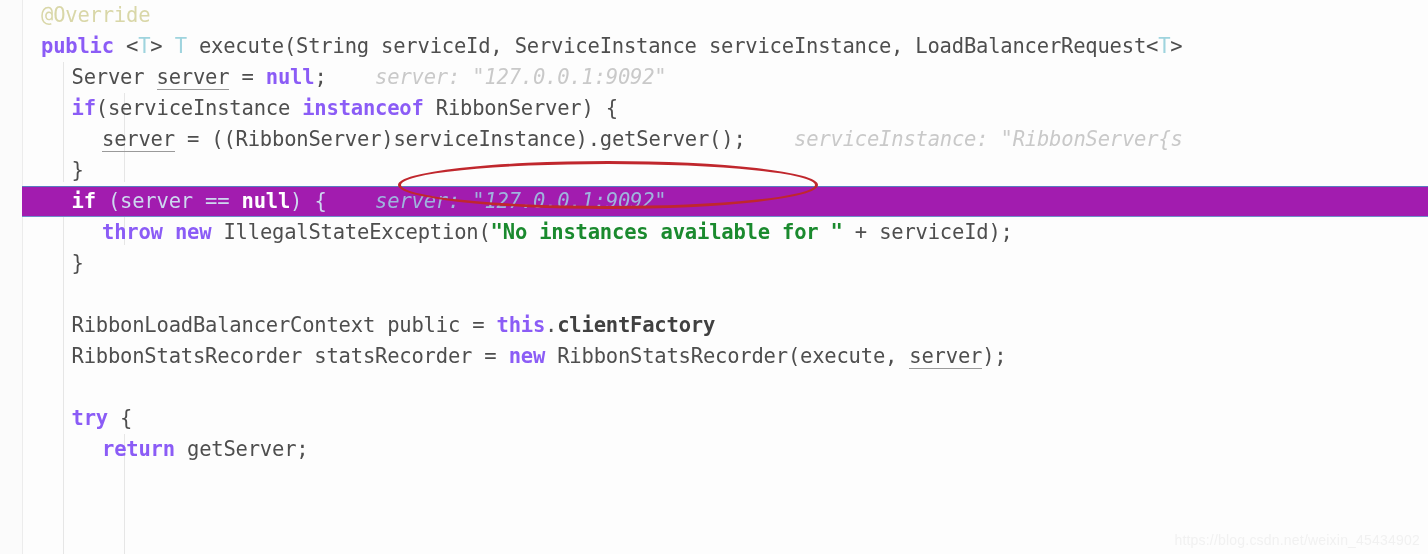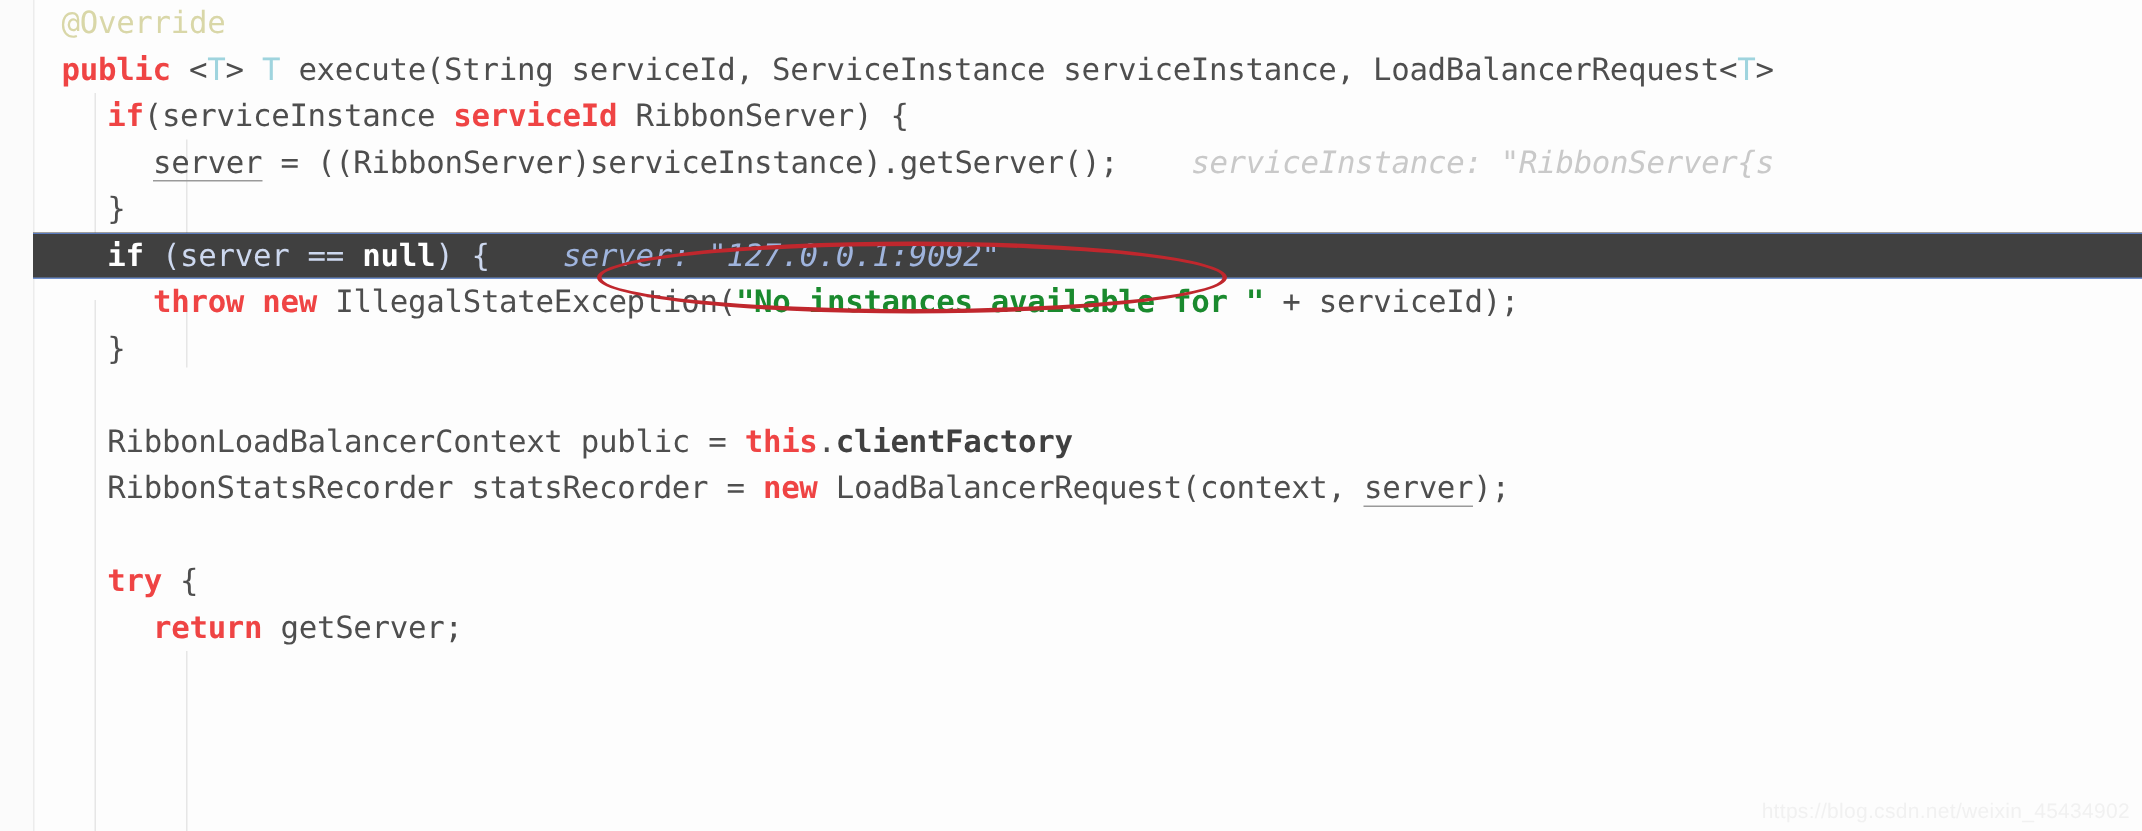--- a/index.html
+++ b/index.html
@@ -50,38 +50,38 @@
     position: relative;
     height: 31px;
     line-height: 31px;
     white-space: pre;
     font-size: 20.5px;
     letter-spacing: -0.2px;
     color: #4a4a4a;
     padding-left: 19px;
   }
   .line.highlighted {
-    background: #404040;
+    background: #a21caf;
     color: #dfe6f5;
     box-shadow: inset 0 1px 0 #5a7cc0, inset 0 -1px 0 #6f8fcc;
   }
   .line.highlighted .kw { color: #ffffff; }
   .line.highlighted .plain { color: #cdd8ef; }
   .line.highlighted .hint { color: #9fb4dd; }
 
   
   .guide {
     position: absolute;
     width: 1px;
     background: #e6e6e6;
     z-index: 0;
   }
 
   
-  .kw       { color: #ef4444; font-weight: bold; }
+  .kw       { color: #8b5cf6; font-weight: bold; }
   .plain    { color: #4e4e4e; }
   .type-t   { color: #9fd4de; }
   .ann      { color: #d9d7a8; }
   .str      { color: #1a8a2e; font-weight: bold; }
   .field    { color: #404040; font-weight: bold; }
   .hint     { color: #c9c9c9; font-style: italic; }
   .under    { border-bottom: 1px solid #9a9a9a; }
 
   
   .annot-ellipse {
@@ -122,29 +122,30 @@
 
       <div class="guide" style="left:41px; top:62px; height:120px;"></div>
       <div class="guide" style="left:41px; top:200px; height:354px;"></div>
       <div class="guide" style="left:102px; top:93px; height:89px;"></div>
       <div class="guide" style="left:102px; top:200px; height:45px;"></div>
       <div class="guide" style="left:102px; top:434px; height:120px;"></div>
 
       <div id="lines">
           <div class="line"><span style="display: inline-block; width: 0px;"></span><span class="ann">@Override</span></div>
           <div class="line"><span style="display: inline-block; width: 0px;"></span><span class="kw">public</span><span class="plain"> </span><span class="plain">&lt;</span><span class="type-t">T</span><span class="plain">&gt;</span><span class="plain"> </span><span class="type-t">T</span><span class="plain"> execute(String serviceId, ServiceInstance serviceInstance, LoadBalancerRequest&lt;</span><span class="type-t">T</span><span class="plain">&gt;</span></div>
-          <div class="line"><span style="display: inline-block; width: 30.5px;"></span><span class="kw">if</span><span class="plain">(serviceInstance </span><span class="kw">serviceId</span><span class="plain"> RibbonServer) {</span></div>
+          <div class="line"><span style="display: inline-block; width: 30.5px;"></span><span class="plain">Server </span><span class="plain under">server</span><span class="plain"> = </span><span class="kw">null</span><span class="plain">;</span><span class="hint">    server: "127.0.0.1:9092"</span></div>
+          <div class="line"><span style="display: inline-block; width: 30.5px;"></span><span class="kw">if</span><span class="plain">(serviceInstance </span><span class="kw">instanceof</span><span class="plain"> RibbonServer) {</span></div>
           <div class="line"><span style="display: inline-block; width: 61px;"></span><span class="plain under">server</span><span class="plain"> = ((RibbonServer)serviceInstance).getServer();</span><span class="hint">    serviceInstance: "RibbonServer{s</span></div>
           <div class="line"><span style="display: inline-block; width: 30.5px;"></span><span class="plain">}</span></div>
           <div class="line highlighted"><span style="display: inline-block; width: 30.5px;"></span><span class="kw">if</span><span class="plain"> (server == </span><span class="kw">null</span><span class="plain">) {</span><span class="hint">    server: "127.0.0.1:9092"</span></div>
           <div class="line"><span style="display: inline-block; width: 61px;"></span><span class="kw">throw</span><span class="plain"> </span><span class="kw">new</span><span class="plain"> IllegalStateException(</span><span class="str">"No instances available for "</span><span class="plain"> + serviceId);</span></div>
           <div class="line"><span style="display: inline-block; width: 30.5px;"></span><span class="plain">}</span></div>
           <div class="line"><span style="display: inline-block; width: 0px;"></span><span class="plain"></span></div>
           <div class="line"><span style="display: inline-block; width: 30.5px;"></span><span class="plain">RibbonLoadBalancerContext public = </span><span class="kw">this</span><span class="plain">.</span><span class="field">clientFactory</span></div>
-          <div class="line"><span style="display: inline-block; width: 30.5px;"></span><span class="plain">RibbonStatsRecorder statsRecorder = </span><span class="kw">new</span><span class="plain"> LoadBalancerRequest(context, </span><span class="plain under">server</span><span class="plain">);</span></div>
+          <div class="line"><span style="display: inline-block; width: 30.5px;"></span><span class="plain">RibbonStatsRecorder statsRecorder = </span><span class="kw">new</span><span class="plain"> RibbonStatsRecorder(execute, </span><span class="plain under">server</span><span class="plain">);</span></div>
           <div class="line"><span style="display: inline-block; width: 0px;"></span><span class="plain"></span></div>
           <div class="line"><span style="display: inline-block; width: 30.5px;"></span><span class="kw">try</span><span class="plain"> {</span></div>
           <div class="line"><span style="display: inline-block; width: 61px;"></span><span class="kw">return</span><span class="plain"> getServer;</span></div>
         </div>
     </div>
 
   </div>
 
   <div class="annot-ellipse" style="left: 398px; top: 161px; width: 414px; height: 42px; border-color: rgb(192, 39, 45);"></div>
 

